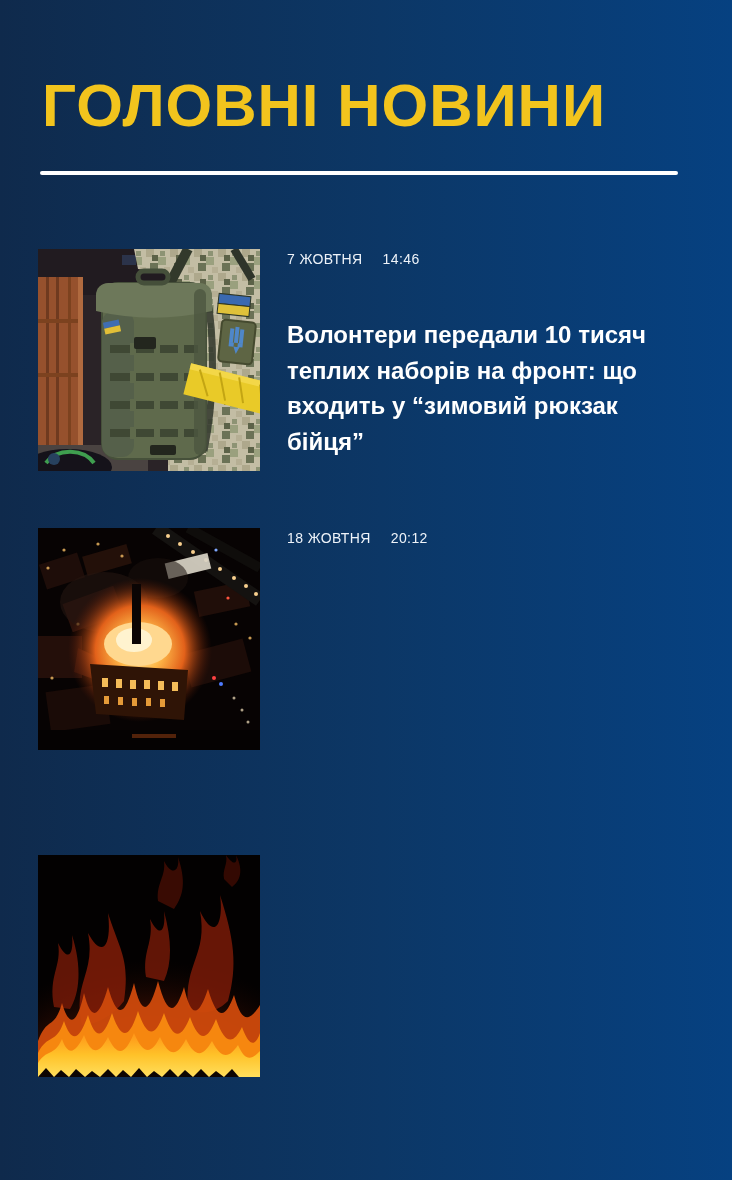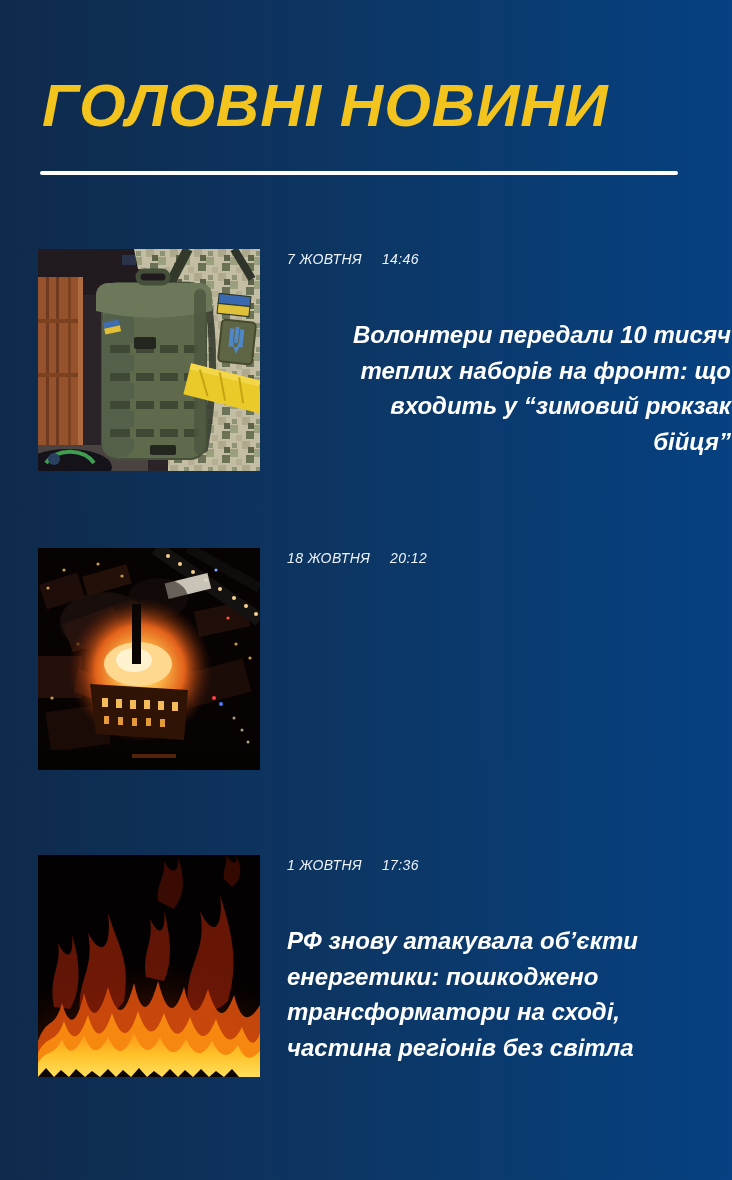--- a/index.html
+++ b/index.html
@@ -1,44 +1,44 @@
 <!DOCTYPE html>
 <html lang="uk"><head>
 <meta charset="utf-8">
 <style>
   html,body{margin:0;padding:0;}
   body{
     width:732px;height:1180px;overflow:hidden;
     font-family:"Liberation Sans", sans-serif;
     background:linear-gradient(90deg,#0f2a4c 0%, #0c3766 52%, #064181 100%);
   }
-  .poster{position:relative;width:732px;height:1146px;font-style:italic;}
+  .poster{position:relative;width:732px;height:1146px;}
   .title{
     position:absolute;left:42px;top:76px;margin:0;
     font-size:60px;font-weight:800;line-height:1;
     color:#F2C41D;letter-spacing:1px;white-space:nowrap;
   }
   .rule{
     position:absolute;left:40px;top:171px;width:638px;height:4px;
     background:#ffffff;border-radius:2px;
   }
   .card{position:absolute;left:38px;display:flex;align-items:flex-start;}
-  .card1{top:249px;} .card2{top:548px;justify-content:center;} .card3{top:855px;}
+  .card1{top:249px;} .card2{top:528px;justify-content:center;} .card3{top:855px;}
   .thumb{
     width:222px;height:222px;flex:0 0 222px;background:#000;overflow:hidden;
   }
   .thumb svg{display:block;width:222px;height:222px;}
   .content{margin-left:27px;padding-top:2px;width:444px;}
   .meta{font-size:14px;font-weight:400;color:#eef3f9;letter-spacing:0.4px;}
   .meta .time{margin-left:20px;}
   .headline{
     margin:0;font-size:24px;font-weight:700;line-height:35.5px;
     color:#ffffff;white-space:pre-line;
   }
-  .card1 .headline{margin-top:50px;text-align:right;}
+  .card1 .headline{margin-top:50px;}
   .card2 .headline{margin-top:42px;}
   .card3 .headline{margin-top:50px;}
 </style>
 </head>
 <body>
 
 <div class="poster">
 
   <h1 class="title">ГОЛОВНІ НОВИНИ</h1>
   <div class="rule"></div>
@@ -247,24 +247,15 @@
           <path d="M16,152 C10,120 24,112 20,88 C30,108 36,100 34,80 C44,112 42,138 32,154 Z" opacity="0.7"></path>
           <path d="M120,46 C118,28 128,22 126,6 C134,22 142,16 140,2 C148,26 146,40 136,54 Z" opacity="0.5" fill="#6f1505"></path>
           <path d="M186,24 C184,14 190,10 188,0 C196,12 200,8 198,0 C206,16 202,26 194,32 Z" opacity="0.45" fill="#6f1505"></path>
         </g>
         <path d="M0,222 L0,186 C10,160 16,176 24,148 C32,176 40,166 46,138 C54,170 62,160 70,132 C80,168 88,158 96,128 C104,164 112,156 120,126 C130,164 138,158 146,132 C154,168 162,158 170,134 C180,168 188,162 196,140 C204,170 212,166 222,150 L222,222 Z" fill="#cf4a0c" opacity="0.95"></path>
         <path d="M0,222 L0,198 C10,178 18,190 26,166 C34,190 42,184 50,160 C58,188 66,182 74,158 C84,188 92,182 100,156 C110,186 118,180 126,158 C136,188 144,182 152,162 C162,190 170,184 178,164 C188,192 196,188 204,172 C212,194 218,190 222,178 L222,222 Z" fill="#f6870f"></path>
         <path d="M0,222 L0,208 C8,194 16,202 24,184 C30,202 38,198 46,180 C54,202 62,198 70,182 C80,204 88,198 96,178 C106,202 114,198 122,182 C132,204 140,200 148,184 C158,205 166,200 174,186 C184,206 192,202 200,190 C208,208 214,204 222,196 L222,222 Z" fill="url(#flameY)"></path>
         <path d="M0,222 l8,-9 8,9 7,-7 8,7 7,-8 9,8 7,-6 8,6 8,-8 8,8 7,-7 8,7 8,-9 8,9 7,-6 8,6 8,-8 8,8 7,-7 8,7 8,-8 8,8 7,-6 8,6 8,-8 7,8 z" fill="#0d0502"></path>
       </svg>
     </div>
-    <div class="content">
-      <div class="meta">
-        <span class="date">1 ЖОВТНЯ</span><span class="time">17:36</span>
-      </div>
-      <p class="headline">РФ знову атакувала об’єкти
-енергетики: пошкоджено
-трансформатори на сході,
-частина регіонів без світла</p>
-    </div>
   </article>
 
 </div>
 
 </body></html>

